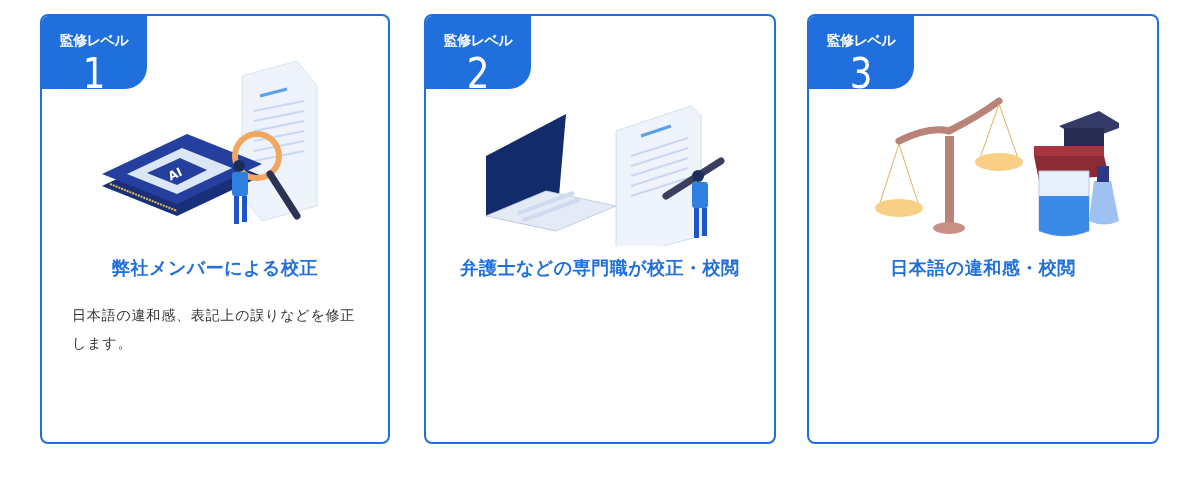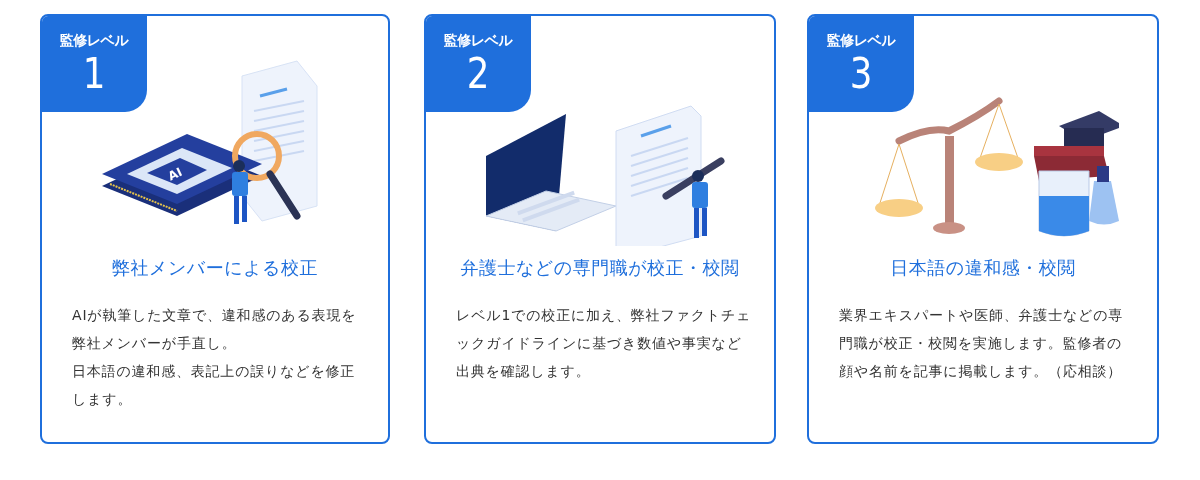--- a/index.html
+++ b/index.html
@@ -1,26 +1,26 @@
 <!DOCTYPE html>
 <html><head>
 <meta charset="utf-8">
 <style>
   html, body { margin:0; padding:0; }
   body { width:1200px; height:480px; background:#ffffff; position:relative; overflow:hidden;
          font-family:"DejaVu Sans","Liberation Sans",sans-serif; }
   .card { position:absolute; top:14px; width:350px; height:430px; border:2px solid #1f6fdc;
           border-radius:8px; box-sizing:border-box; background:#fff; overflow:hidden; }
-  .badge { position:absolute; left:-1px; top:-1px; width:106px; height:97px; background:#1f6fdc;
+  .badge { position:absolute; left:-1px; top:-1px; width:106px; height:74px; background:#1f6fdc;
            border-bottom-right-radius:22px; color:#fff; text-align:center; }
   .badge-label { display:block; margin-top:17px; font-size:14px; font-weight:bold; letter-spacing:-0.5px; }
   .badge-num { display:block; font-size:42px; line-height:44px; margin-top:2px; transform:scaleX(0.85); }
   .illus { position:absolute; left:40px; top:40px; width:270px; height:190px; }
   .title { position:absolute; left:0; right:0; top:240px; text-align:center; color:#1f6fdc;
-           font-size:18px; font-weight:normal; letter-spacing:0.5px; }
+           font-size:18px; font-weight:bold; letter-spacing:0.5px; }
   .desc { position:absolute; left:30px; right:22px; top:285px; color:#333; font-size:14px;
           line-height:28px; letter-spacing:0.8px; }
   .desc p { margin:0; }
 </style>
 </head>
 <body>
 
 <div class="card" style="left:40px;">
   <div class="badge">
     <span class="badge-label">監修レベル</span>
@@ -45,21 +45,20 @@
     <line x1="28" y1="128" x2="95" y2="155" stroke="#e6c34a" stroke-width="2" stroke-dasharray="2 1"></line>
     <circle cx="175" cy="100" r="22" fill="none" stroke="#f0a860" stroke-width="6"></circle>
     <line x1="188" y1="118" x2="215" y2="160" stroke="#2b3355" stroke-width="7" stroke-linecap="round"></line>
     <circle cx="157" cy="110" r="6" fill="#1b2e5a"></circle>
     <rect x="150" y="116" width="16" height="24" rx="3" fill="#2f7fe0"></rect>
     <rect x="152" y="140" width="5" height="28" fill="#1d55c4"></rect>
     <rect x="160" y="140" width="5" height="26" fill="#1d55c4"></rect>
   </svg>
   <div class="title">弊社メンバーによる校正</div>
   <div class="desc">
-    <p>AIが執筆した文章で、違和感のある表現を弊社メンバーが手直し。</p>
     <p>日本語の違和感、表記上の誤りなどを修正します。</p>
   </div>
 </div>
 
 <div class="card" style="left:424px; width:352px;">
   <div class="badge">
     <span class="badge-label">監修レベル</span>
     <span class="badge-num">2</span>
   </div>
   <svg class="illus" viewBox="0 0 270 190">
@@ -78,23 +77,20 @@
         <line x1="165" y1="130" x2="222" y2="112"></line>
       <line x1="165" y1="140" x2="222" y2="122"></line>
     </g>
     <line x1="200" y1="140" x2="255" y2="105" stroke="#3a3f60" stroke-width="7" stroke-linecap="round"></line>
     <circle cx="232" cy="120" r="6" fill="#1b2e5a"></circle>
     <rect x="226" y="126" width="16" height="26" rx="3" fill="#2f7fe0"></rect>
     <rect x="228" y="152" width="5" height="30" fill="#1d55c4"></rect>
     <rect x="236" y="152" width="5" height="28" fill="#1d55c4"></rect>
   </svg>
   <div class="title">弁護士などの専門職が校正・校閲</div>
-  <div class="desc">
-    <p>レベル1での校正に加え、弊社ファクトチェックガイドラインに基づき数値や事実など出典を確認します。</p>
-  </div>
 </div>
 
 <div class="card" style="left:807px; width:352px;">
   <div class="badge">
     <span class="badge-label">監修レベル</span>
     <span class="badge-num">3</span>
   </div>
   <svg class="illus" viewBox="0 0 270 190">
     <path d="M50,85 Q80,70 100,75 Q130,60 150,45" fill="none" stroke="#b98378" stroke-width="7" stroke-linecap="round"></path>
     <rect x="96" y="80" width="9" height="90" fill="#b98378"></rect>
@@ -110,16 +106,13 @@
     <polygon points="185,100 255,100 260,120 190,125" fill="#8c2a35"></polygon>
     <polygon points="185,90 255,90 255,100 185,100" fill="#a8343f"></polygon>
     <polygon points="210,70 250,55 275,70 235,85" fill="#343b66"></polygon>
     <rect x="215" y="72" width="40" height="18" fill="#262c52"></rect>
     <path d="M190,115 L190,175 Q215,185 240,175 L240,115 Z" fill="#e8f0fb" stroke="#b8c9e6"></path>
     <path d="M190,140 L190,175 Q215,185 240,175 L240,140 Z" fill="#3a8ae8"></path>
     <path d="M245,125 L240,165 Q255,172 270,165 L262,125 Z" fill="#9dc2f2"></path>
     <rect x="248" y="110" width="12" height="16" fill="#2c3a86"></rect>
   </svg>
   <div class="title">日本語の違和感・校閲</div>
-  <div class="desc">
-    <p>業界エキスパートや医師、弁護士などの専門職が校正・校閲を実施します。監修者の顔や名前を記事に掲載します。（応相談）</p>
-  </div>
 </div>
 
 </body></html>

